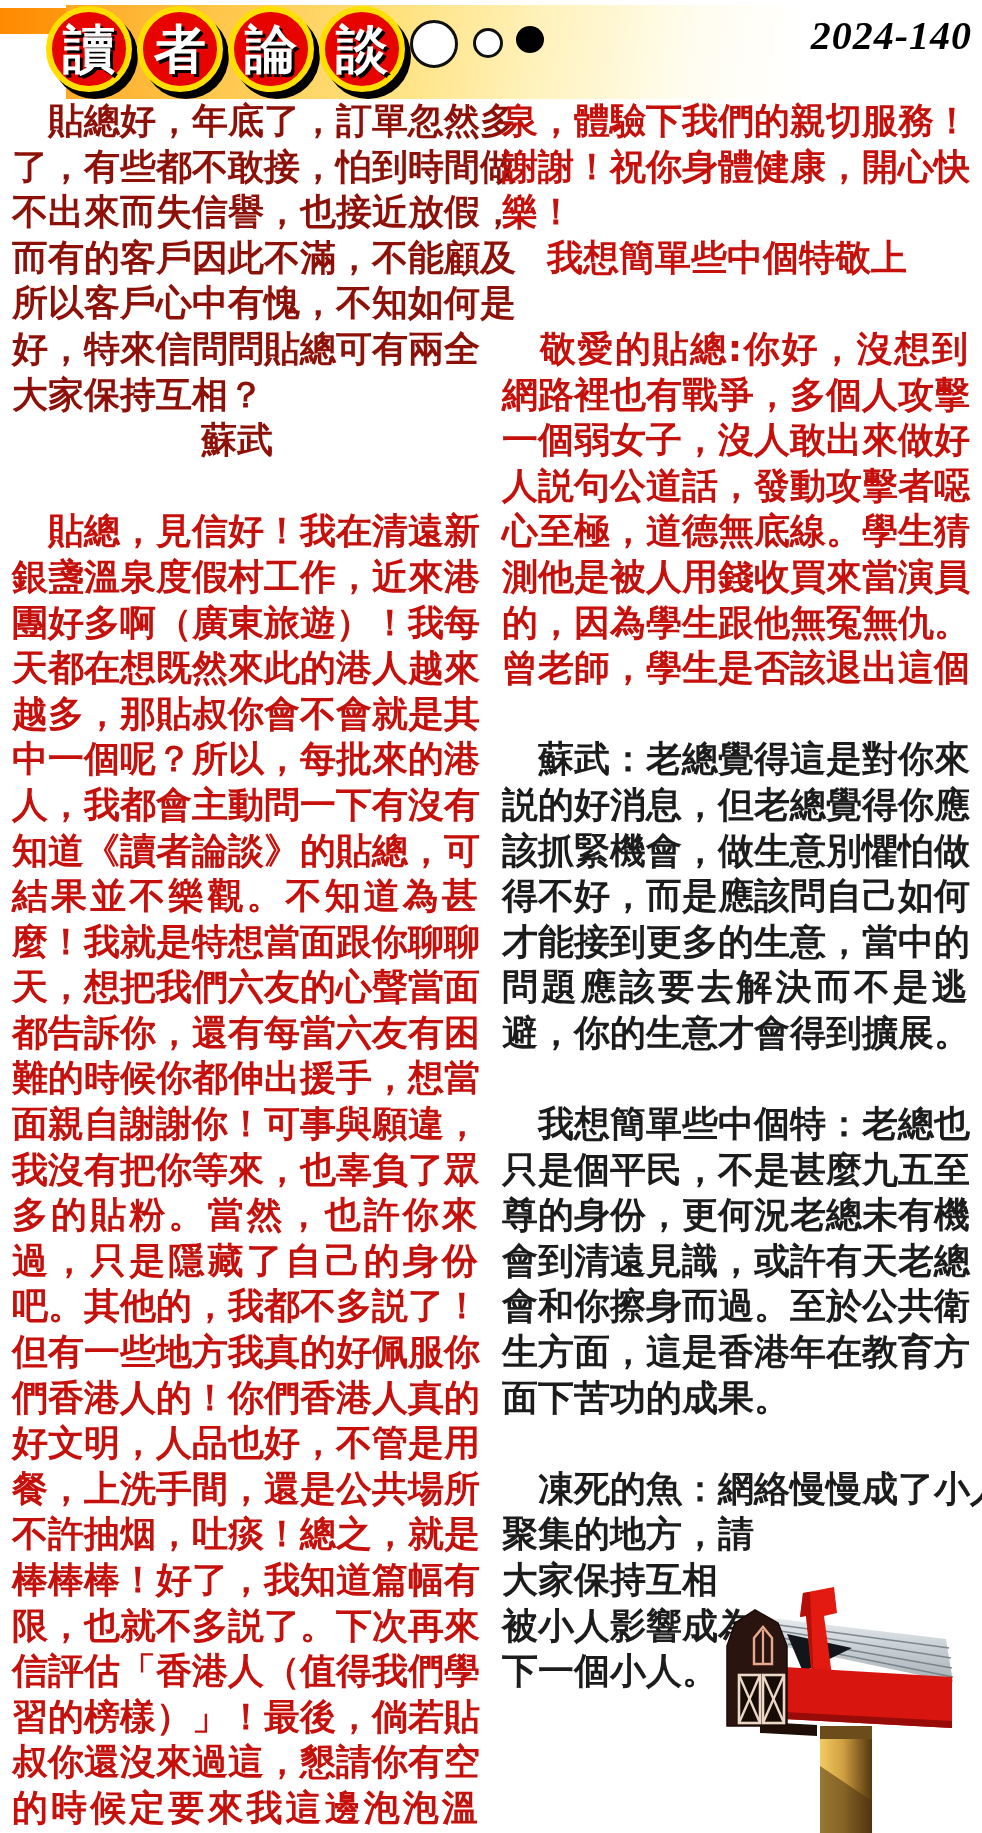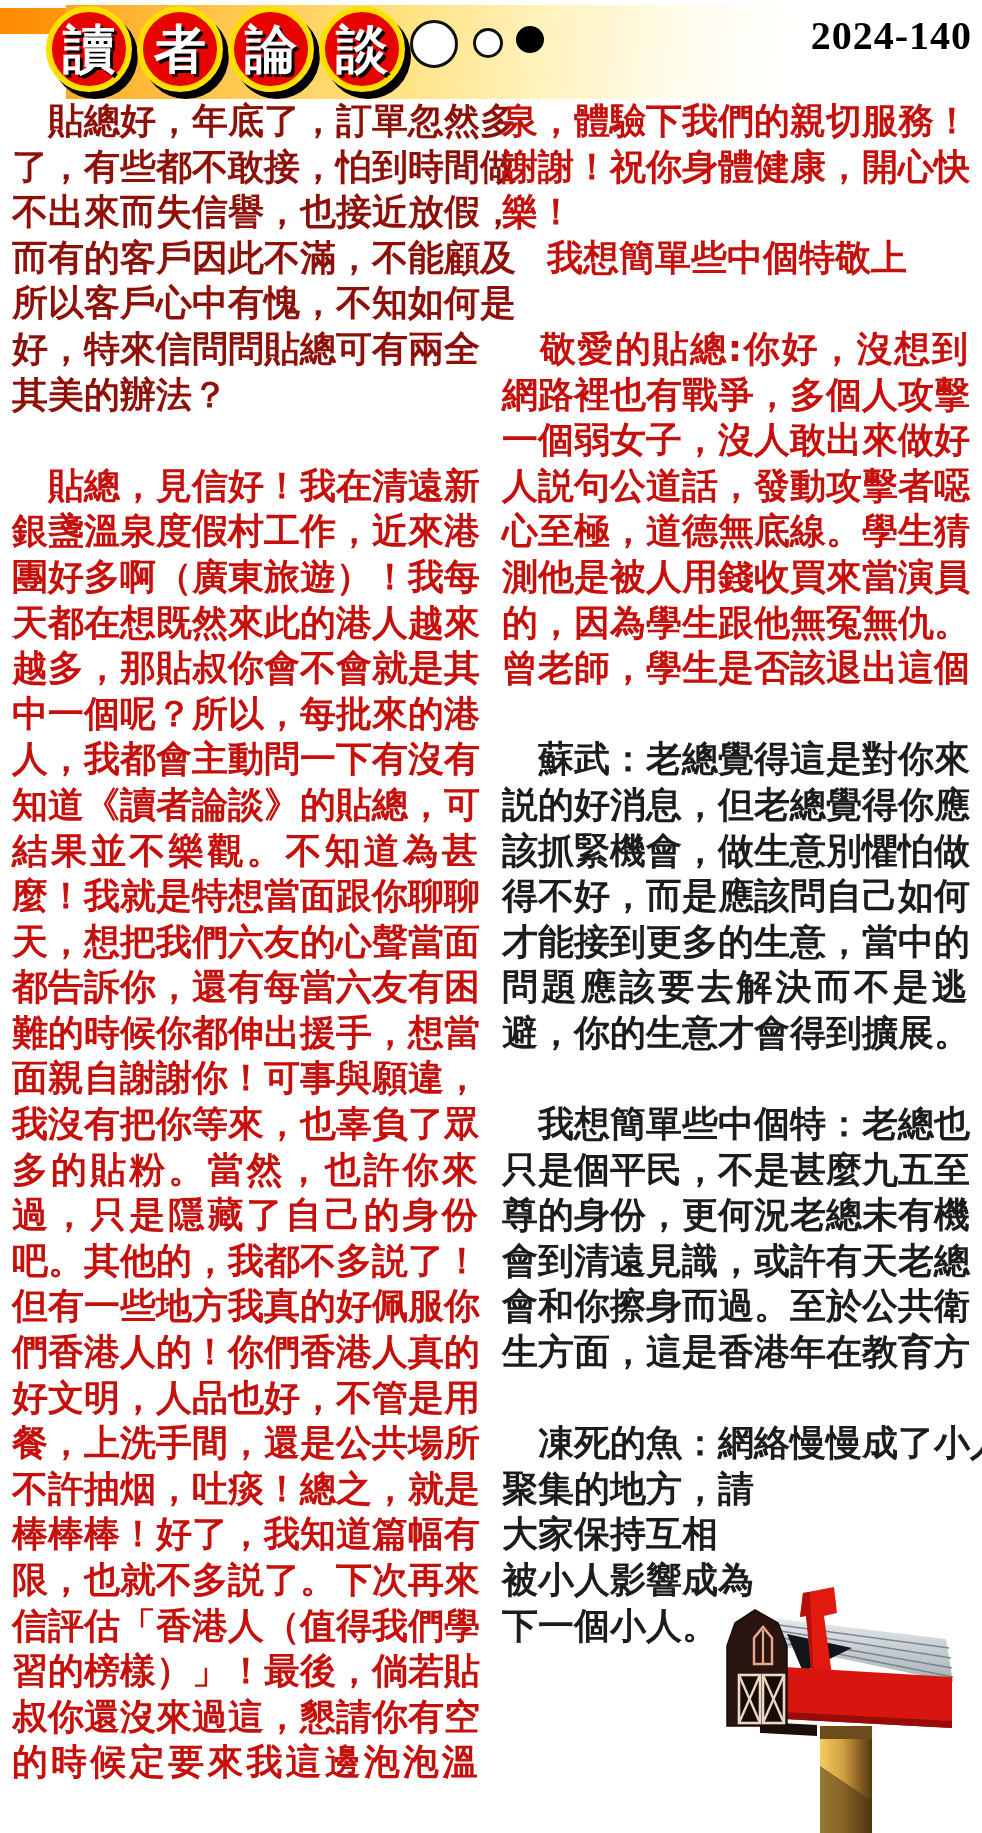--- a/index.html
+++ b/index.html
@@ -22,21 +22,21 @@
   }
   .logo-char{font-size:52px;line-height:1;color:#ffffff;font-weight:bold;
     text-shadow:3px 3px 0 #000;}
   .dots{position:absolute;left:410px;top:20px;display:flex;align-items:flex-start;}
   .dot{border-radius:50%;flex:0 0 auto;}
   .dot-large-outline{width:42px;height:42px;border:3px solid #101010;background:#fff;}
   .dot-small-outline{width:24px;height:24px;border:3px solid #101010;background:#fff;margin-left:15px;margin-top:8px;}
   .dot-filled{width:28px;height:27px;background:#000;margin-left:13px;margin-top:6px;}
   .issue{position:absolute;top:12px;right:10px;
     font-family:"Liberation Serif","DejaVu Serif",serif;
-    font-size:40px;font-weight:bold;color:#000;letter-spacing:1px;}
+    font-size:40px;font-weight:bold;color:#000;letter-spacing:1px;font-style:italic;}
   
   .col{position:absolute;top:98px;width:466px;}
   .col-left{left:12px;}
   .col-right{left:502px;}
   .line{height:45.6px;line-height:45.6px;font-size:36px;font-weight:bold;
     white-space:nowrap;overflow:visible;}
   .a-j{display:flex;justify-content:space-between;}
   .a-j span{display:block;flex:0 0 auto;}
   .a-l{text-align:left;}
   .a-r{text-align:center;padding-right:16px;}
@@ -164,21 +164,22 @@
         <span>信</span>
         <span>問</span>
         <span>問</span>
         <span>貼</span>
         <span>總</span>
         <span>可</span>
         <span>有</span>
         <span>兩</span>
         <span>全</span>
       </div>
-      <div class="line c-dr a-l">其美的辦法？</div>
+      <div class="line c-dr a-l">大家保持互相？</div>
+      <div class="line c-dr a-r">蘇武</div>
       <div class="line c-dr a-b"></div>
       <div class="line c-r a-j">
         <span>　</span>
         <span>貼</span>
         <span>總</span>
         <span>，</span>
         <span>見</span>
         <span>信</span>
         <span>好</span>
         <span>！</span>
@@ -948,20 +949,21 @@
         <span>這</span>
         <span>是</span>
         <span>香</span>
         <span>港</span>
         <span>年</span>
         <span>在</span>
         <span>教</span>
         <span>育</span>
         <span>方</span>
       </div>
+      <div class="line c-k a-l">面下苦功的成果。</div>
       <div class="line c-k a-b"></div>
       <div class="line c-k a-j">
         <span>　</span>
         <span>凍</span>
         <span>死</span>
         <span>的</span>
         <span>魚</span>
         <span>：</span>
         <span>網</span>
         <span>絡</span>

